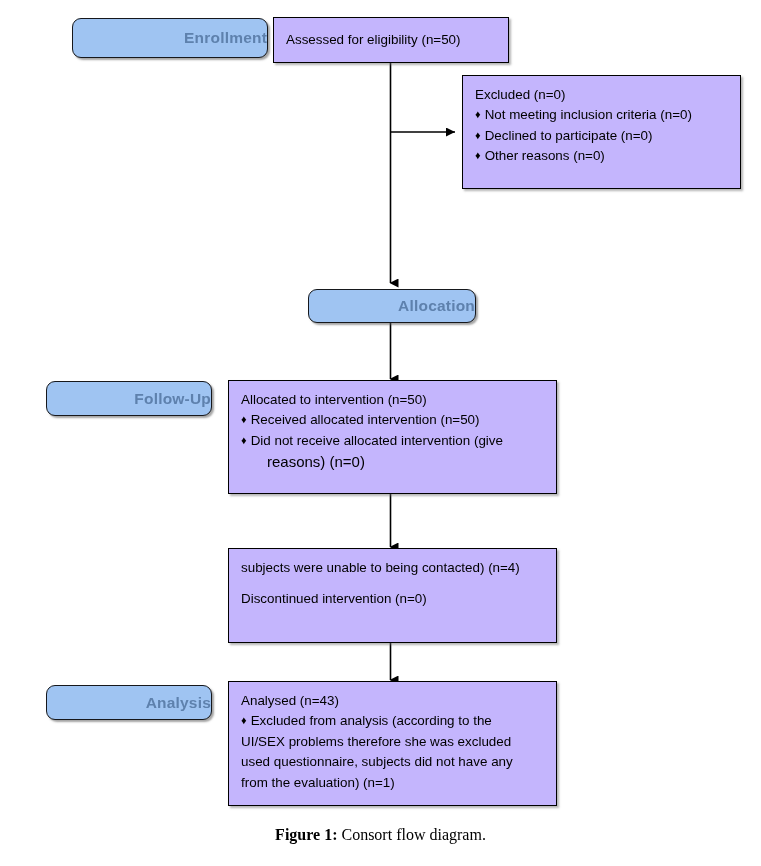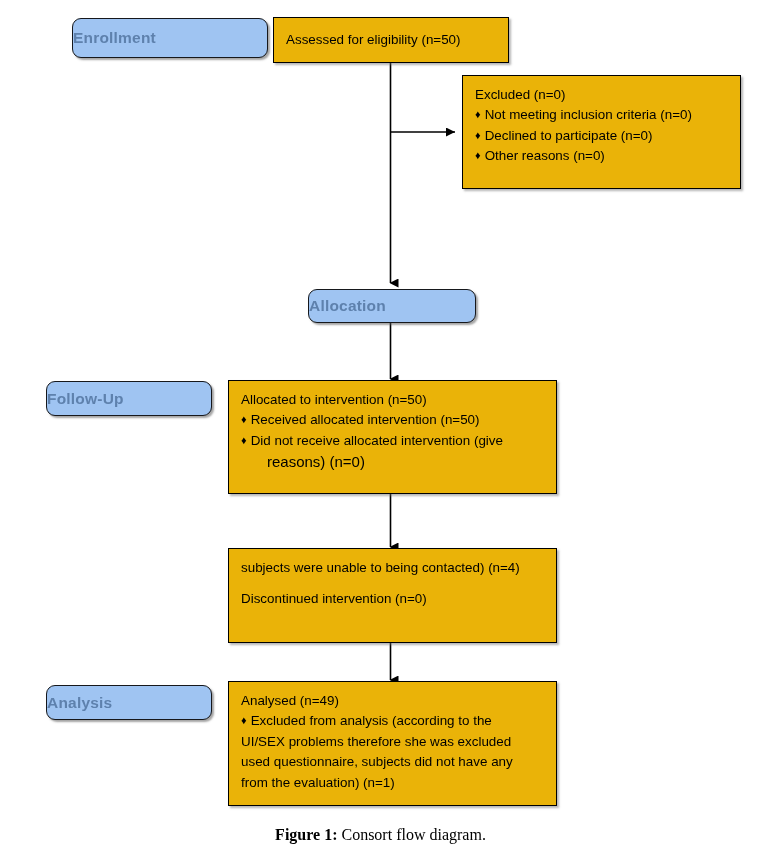--- a/index.html
+++ b/index.html
@@ -33,36 +33,36 @@
   
   .stage-badge {
     position: absolute;
     box-sizing: border-box;
     background: #9FC4F2;
     border: 1.6px solid #16181c;
     border-radius: 9px;
     box-shadow: 2px 2px 2px rgba(90,90,90,0.55);
     display: flex;
     align-items: center;
-    justify-content: flex-start;
+    justify-content: flex-end;
   }
   .stage-badge .badge-text {
     color: #5e81ad;
     font-weight: bold;
     font-size: 15.5px;
     letter-spacing: 0.2px;
     line-height: 1;
     white-space: nowrap;
   }
 
   
   .flow-box {
     position: absolute;
     box-sizing: border-box;
-    background: #eab308;
+    background: #c4b5fd;
     border: 1.5px solid #000000;
     box-shadow: 2px 2px 2px rgba(110,110,110,0.5);
     padding: 9px 17px 6px 12px;
   }
   .flow-box .line {
     font-size: 13.4px;
     color: #000;
     line-height: 1.52;
     white-space: pre-wrap;
   }
@@ -182,21 +182,21 @@
     <div class="cont-line">reasons) (n=0)</div>
   </div>
 
   <div class="flow-box" style="left:228px; top:548px; width:329px; height:95px;">
     <div class="line">subjects were unable to being contacted) (n=4)</div>
     <div class="spacer"></div>
     <div class="line">Discontinued intervention (n=0)</div>
   </div>
 
   <div class="flow-box" style="left:228px; top:681px; width:329px; height:125px;">
-    <div class="line">Analysed (n=49)</div>
+    <div class="line">Analysed (n=43)</div>
     <div class="bullet-line">
       <span class="bl">♦</span><span>Excluded from analysis (according to the</span>
     </div>
     <div class="nohang">UI/SEX problems therefore she was excluded</div>
     <div class="nohang">used questionnaire, subjects did not have any</div>
     <div class="nohang">from the evaluation) (n=1)</div>
   </div>
 
   <div id="caption">
     <span class="cap-label">Figure 1:</span><span> Consort flow diagram.</span>

